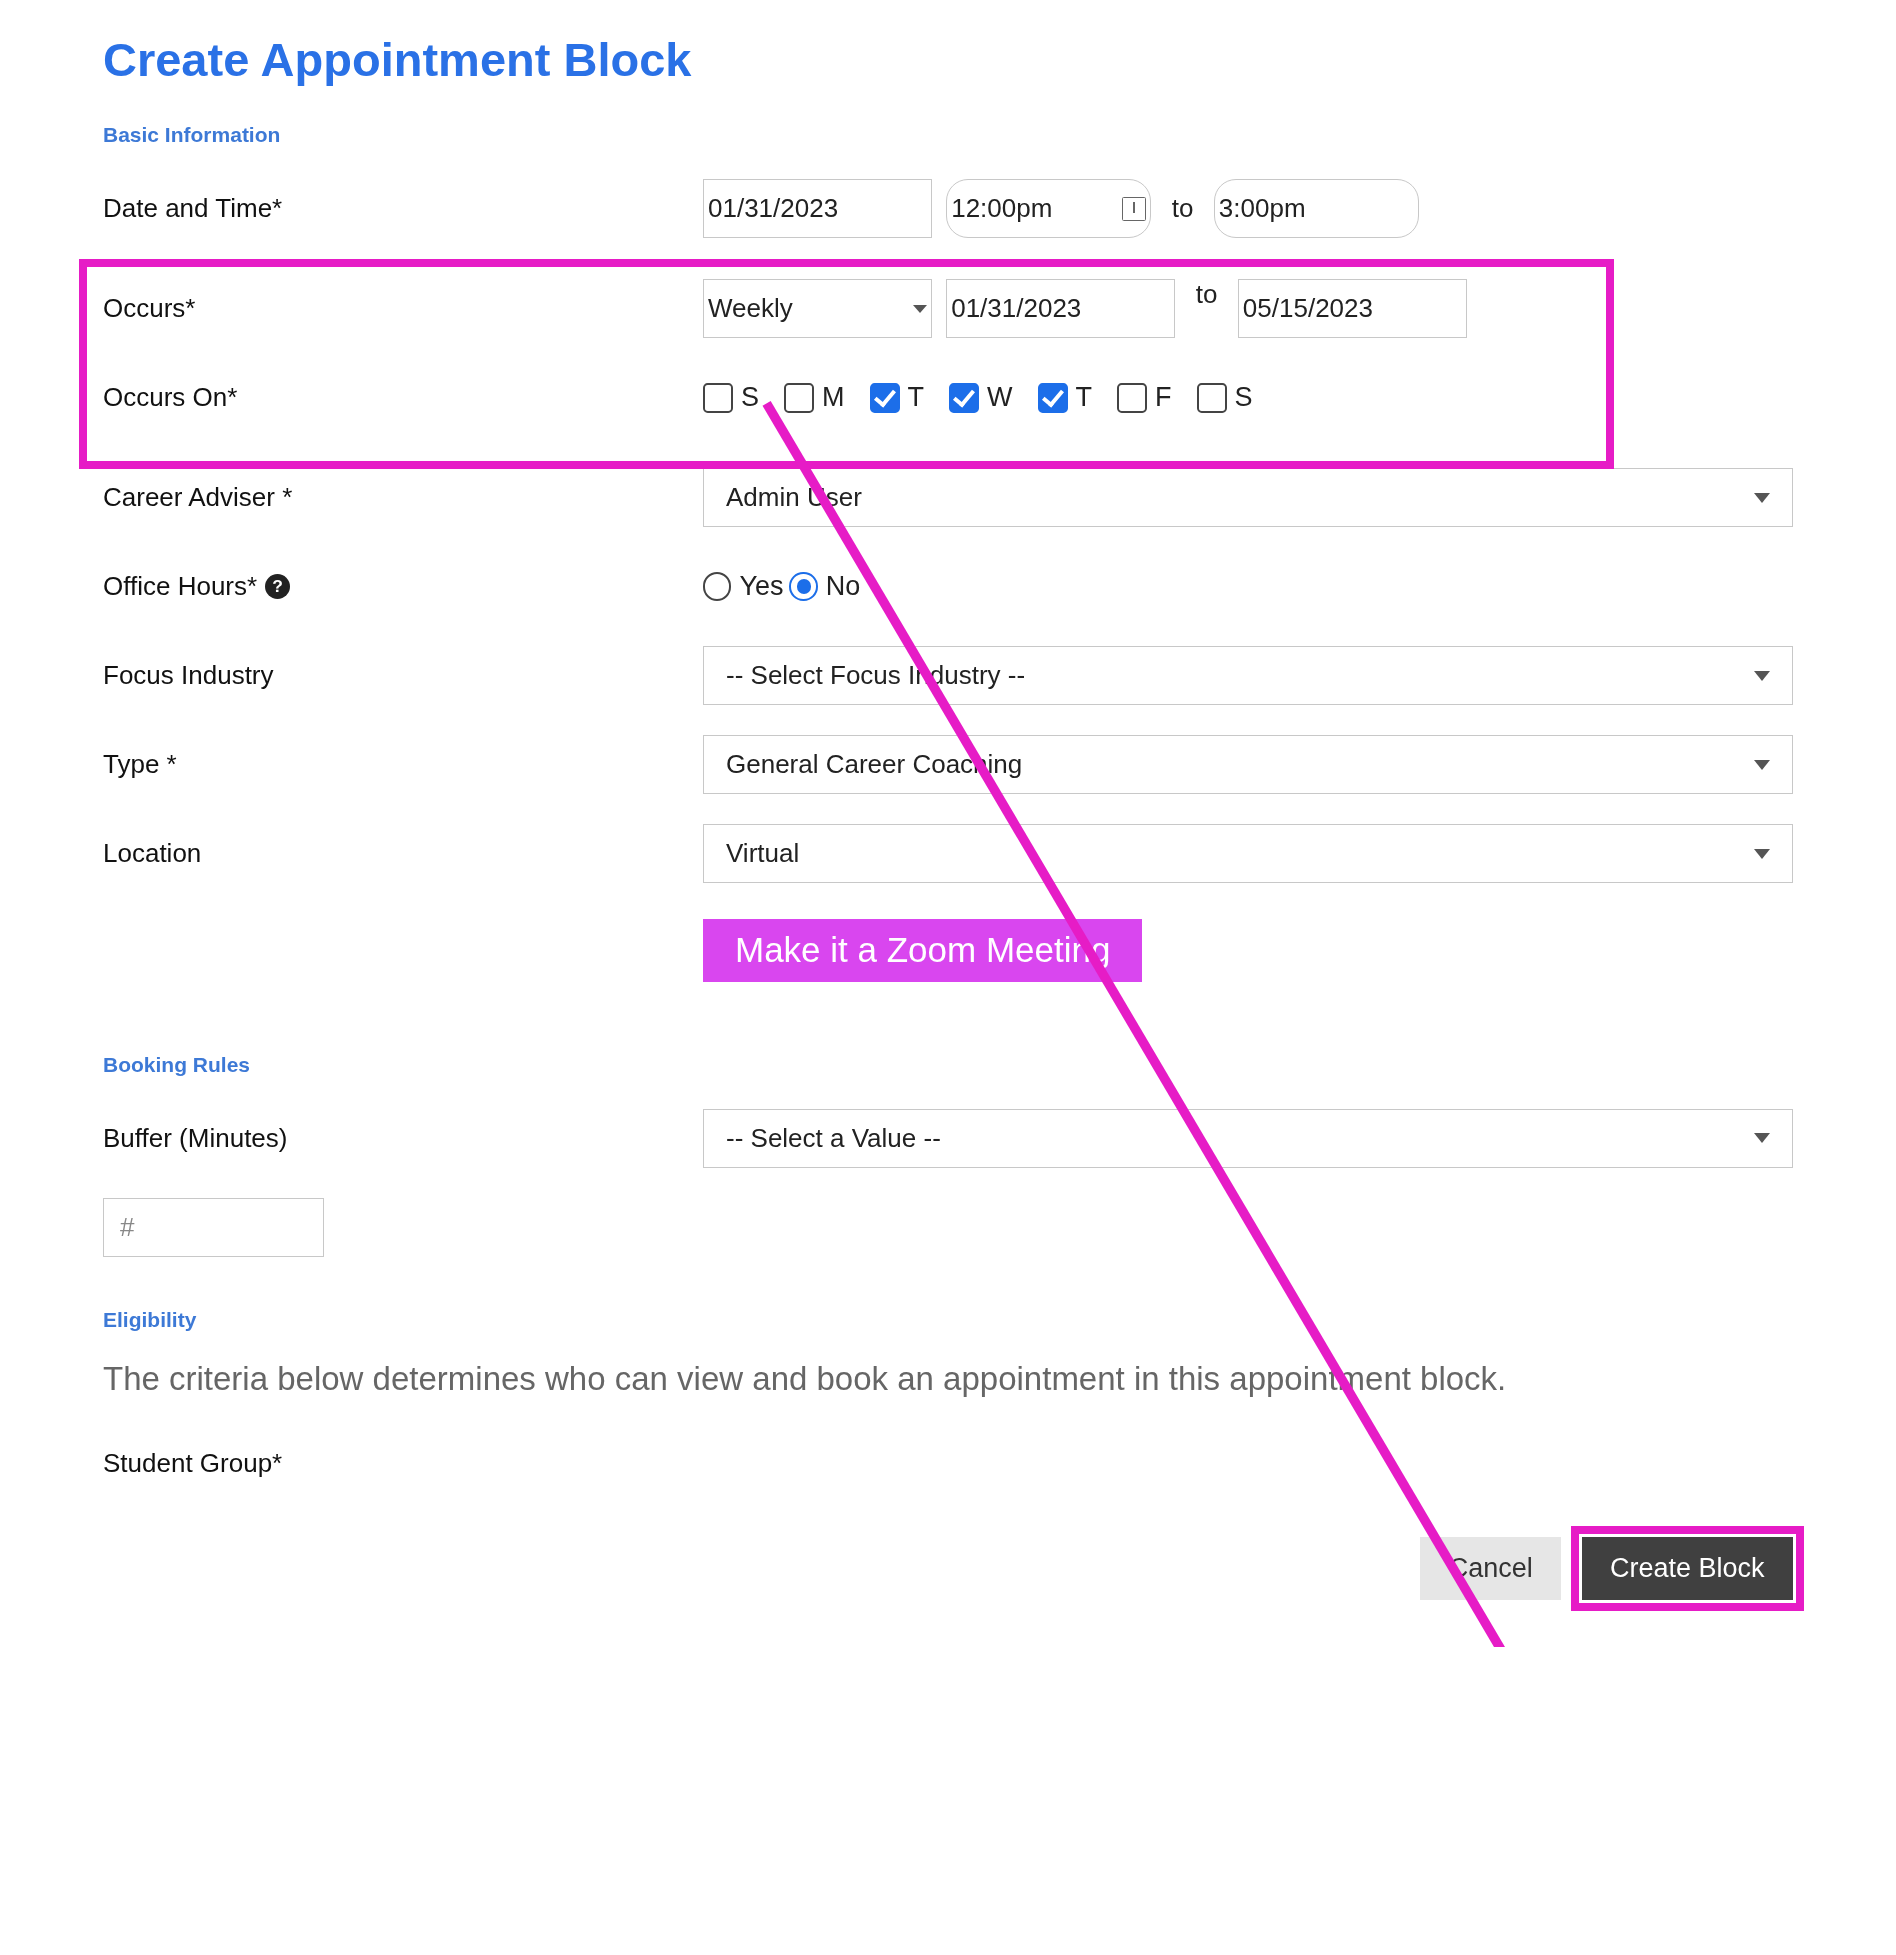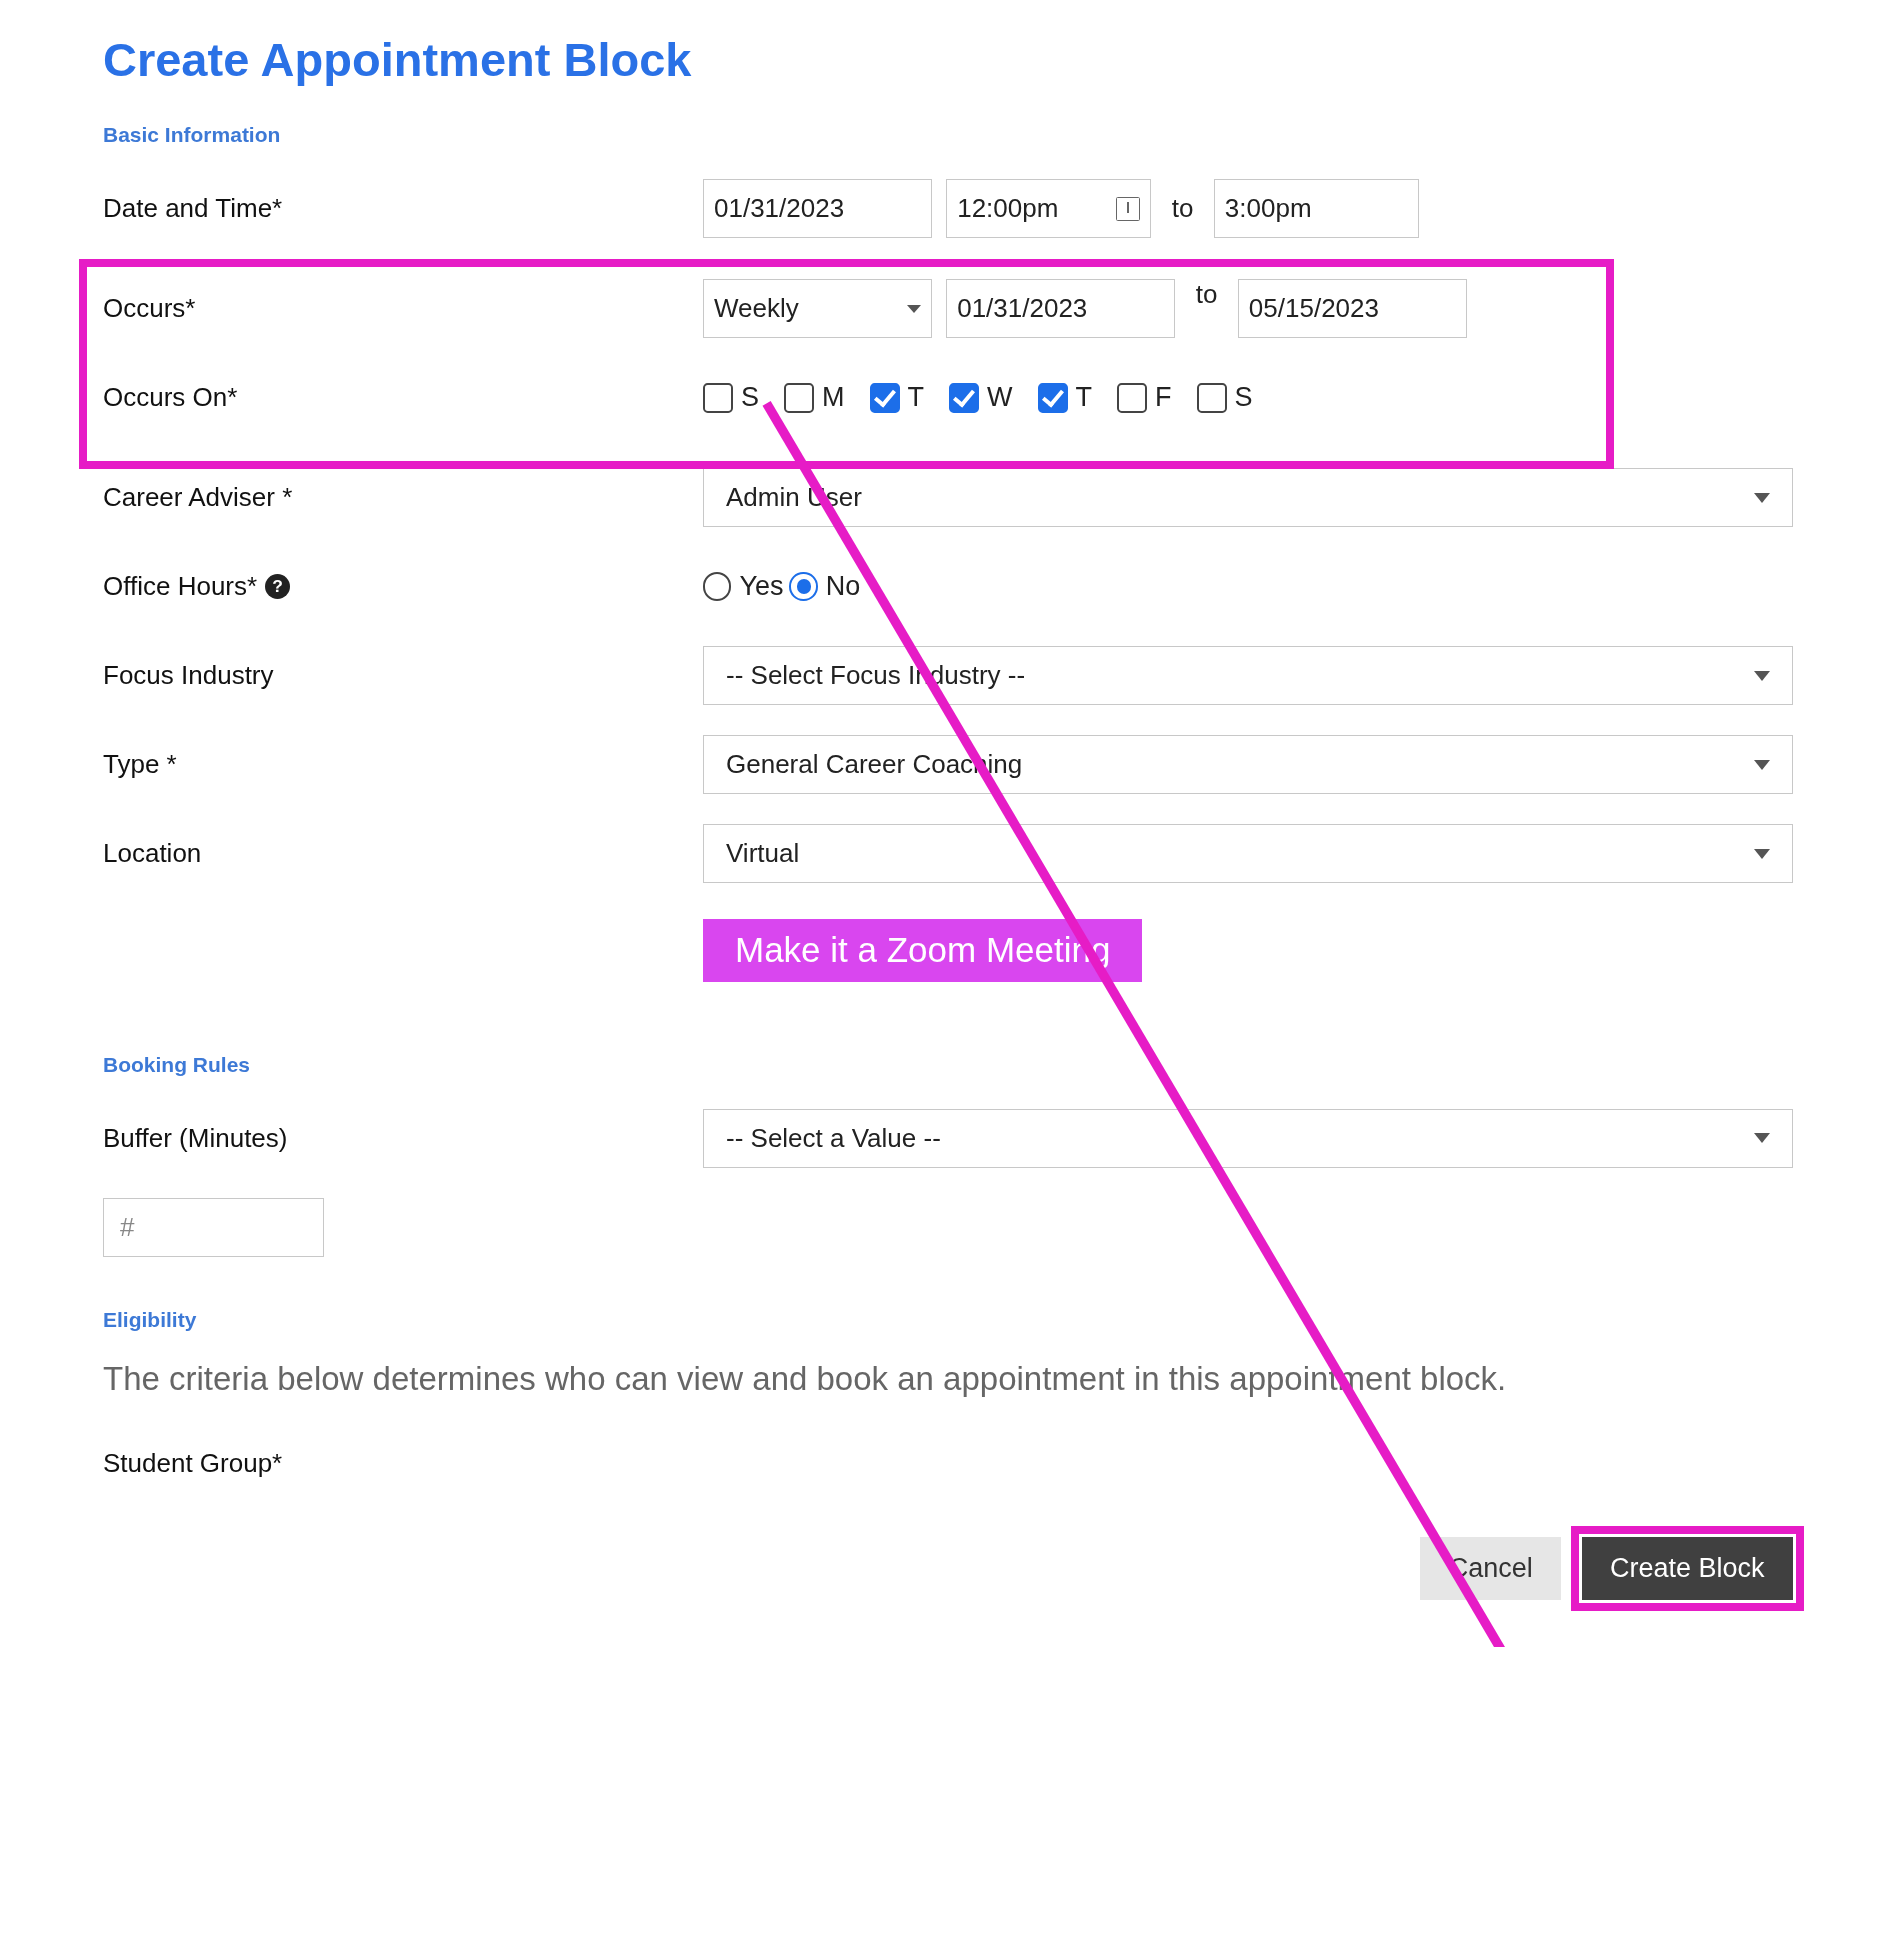--- a/index.html
+++ b/index.html
@@ -42,28 +42,28 @@
   .form-control-area {
     flex: 1;
     display: flex;
     align-items: center;
     gap: 14.2px;
   }
   .txt-input, .select-input {
     border: 0.8px solid #c8c8c8;
     background: #fff;
     height: 59px;
-    padding: 0 10px;
+    padding: 0 4px;
     font-size: 26px;
     color: #222;
     display: flex;
     align-items: center;
   }
   .txt-input.date { width: 229px; }
-  .txt-input.time { width: 205px; justify-content: space-between; }
+  .txt-input.time { width: 205px; justify-content: space-between; border-radius: 22px; }
   .to-text { font-size: 26px; margin: 0 6.3px; }
   .select-input {
     width: 229px;
     justify-content: space-between;
   }
   .caret {
     width: 0; height: 0;
     border-left: 8.7px solid transparent;
     border-right: 8.7px solid transparent;
     border-top: 10.3px solid #555;

